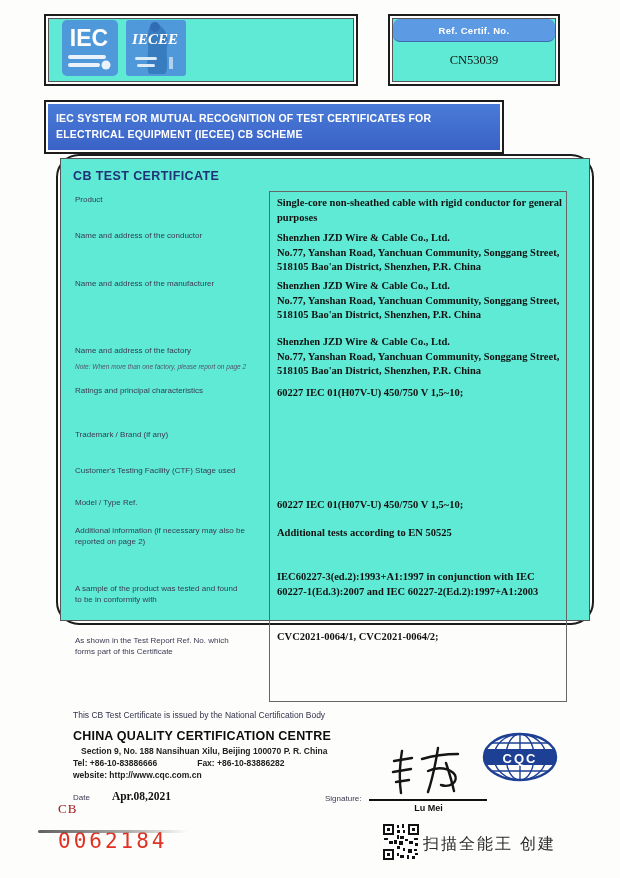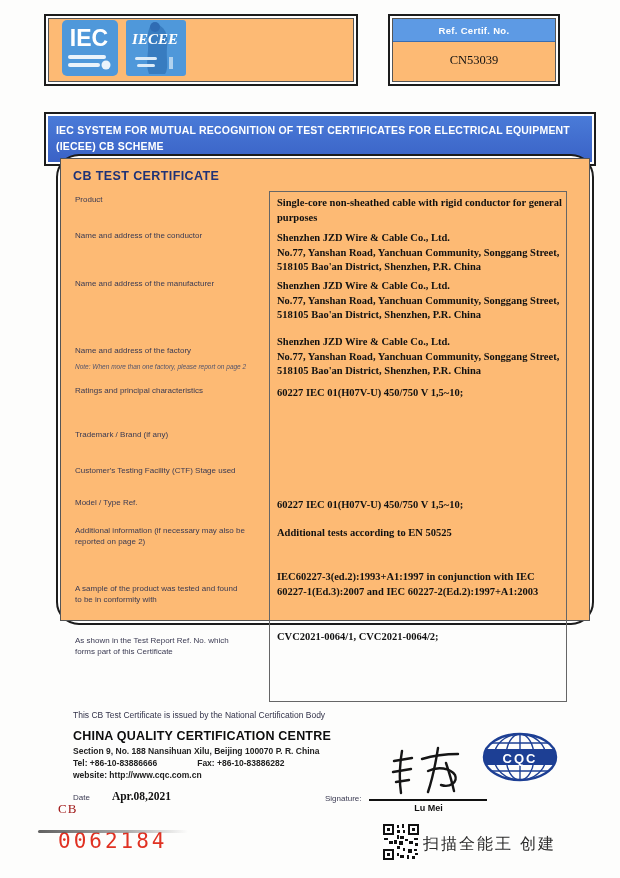--- a/index.html
+++ b/index.html
@@ -8,33 +8,33 @@
     background:#fdfdfc;
     font-family:"Liberation Sans",sans-serif;
     position:relative;
     color:#1a1a1a;
     overflow:hidden;
   }
   .page{position:absolute;inset:0;background:#fdfdfc;}
 
   
   .dbox{border:2px solid #1c1c1c;background:#fff;padding:2px;}
-  .dbox-inner{border:1px solid #555;height:100%;box-sizing:border-box;background:#fdba74;}
+  .dbox-inner{border:1px solid #555;height:100%;box-sizing:border-box;background:#5eead4;}
 
   
   .header{position:absolute;top:14px;left:44px;width:552px;height:74px;}
   .logo-box{position:absolute;left:0;top:0;width:314px;height:72px;box-sizing:border-box;}
   .logo-box .dbox-inner{display:flex;align-items:center;gap:6px;padding:4px 0 4px 12px;}
   .ref-box{position:absolute;left:344px;top:0;width:172px;height:72px;box-sizing:border-box;}
   .ref-head{background:#5d9ae4;color:#fff;font-weight:bold;font-size:9.5px;text-align:center;
-    padding:6px 0 5px;border-bottom:1px solid #3b6db0;letter-spacing:.3px;}
+    padding:6px 0 5px;border-bottom:1px solid #3b6db0;letter-spacing:.3px;border-radius:7px;}
   .ref-val{font-family:"Liberation Serif",serif;font-size:12.5px;text-align:center;padding-top:11px;color:#111;}
 
   
-  .banner{position:absolute;top:112px;left:44px;width:552px;height:54px;box-sizing:border-box;
+  .banner{position:absolute;top:100px;left:44px;width:460px;height:54px;box-sizing:border-box;
     border:2px solid #1c1c1c;background:#fff;padding:2px;}
   .banner-inner{height:100%;box-sizing:border-box;background:linear-gradient(#4a7bd8,#3a62c6);
     color:#fff;font-weight:bold;font-size:10.5px;line-height:1.55;padding:6px 8px;letter-spacing:.2px;}
 
   
   .main{position:absolute;top:154px;left:56px;width:538px;height:471px;box-sizing:border-box;border-radius:23px;}
   .main>.dbox-inner{padding:8px 12px 6px;}
   .cert-title{color:#1f3276;font-weight:bold;font-size:12.5px;letter-spacing:.4px;margin:2px 0 8px;}
 
   .rows{}
@@ -49,21 +49,21 @@
   .row:last-child .value{border-bottom:1px solid #666;}
   .h36{min-height:36px}.h46{min-height:46px}.h56{min-height:56px}.h50{min-height:50px}
   .h44{min-height:44px}.h32{min-height:32px}.h28{min-height:28px}.h60{min-height:60px}.h76{min-height:76px}
   .lpad18{padding-top:18px}.lpad10{padding-top:10px}
 
   .issued{font-size:8.5px;color:#33334a;margin-top:8px;}
 
   
   .footer{position:relative;margin-top:9px;height:88px;}
   .org{font-weight:bold;font-size:12.5px;color:#0d0d0d;letter-spacing:.2px;}
-  .addr{font-size:8.5px;color:#222;font-weight:bold;margin-top:3px;}
+  .addr{font-size:8.5px;color:#222;font-weight:bold;margin-top:3px;margin-left:8px;}
   .telfax{font-size:8.5px;color:#222;font-weight:bold;margin-top:2px;display:flex;gap:40px;}
   .web{font-size:8.5px;color:#222;font-weight:bold;margin-top:2px;}
   .daterow{margin-top:10px;display:flex;align-items:baseline;gap:22px;}
   .date-label{font-size:8px;color:#3a3a52;}
   .date-val{font-family:"Liberation Serif",serif;font-weight:bold;font-size:11.5px;color:#111;}
   .sig{position:absolute;left:252px;bottom:4px;display:flex;align-items:flex-end;gap:8px;}
   .sig-label{font-size:8px;color:#3a3a52;margin-bottom:10px;}
   .sig-col{display:flex;flex-direction:column;align-items:center;}
   .sig-line{width:118px;border-top:2px solid #111;margin-top:-2px;}
   .sig-name{font-size:9px;font-weight:bold;color:#111;margin-top:2px;}

